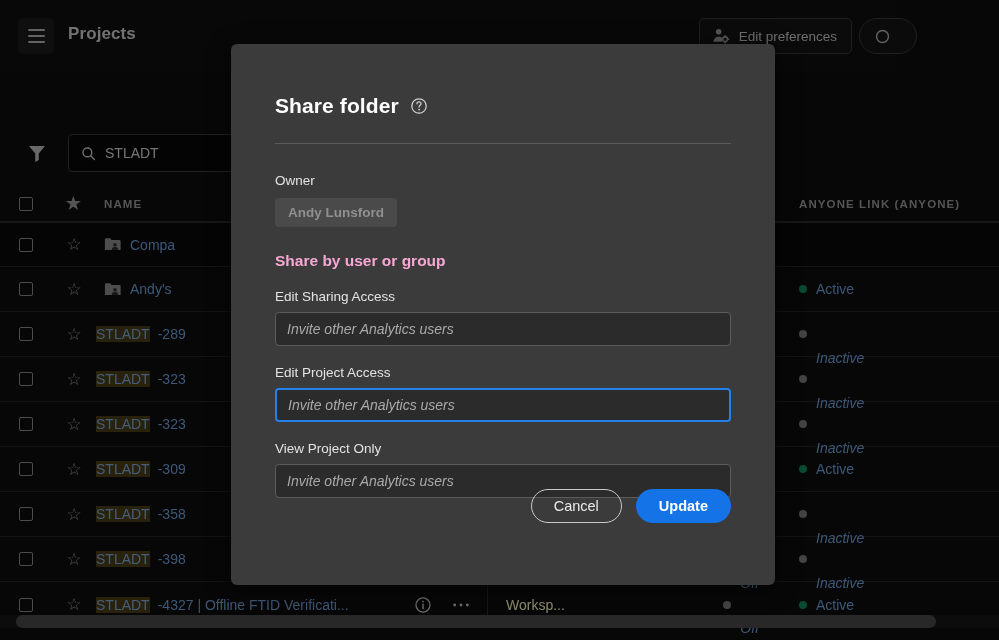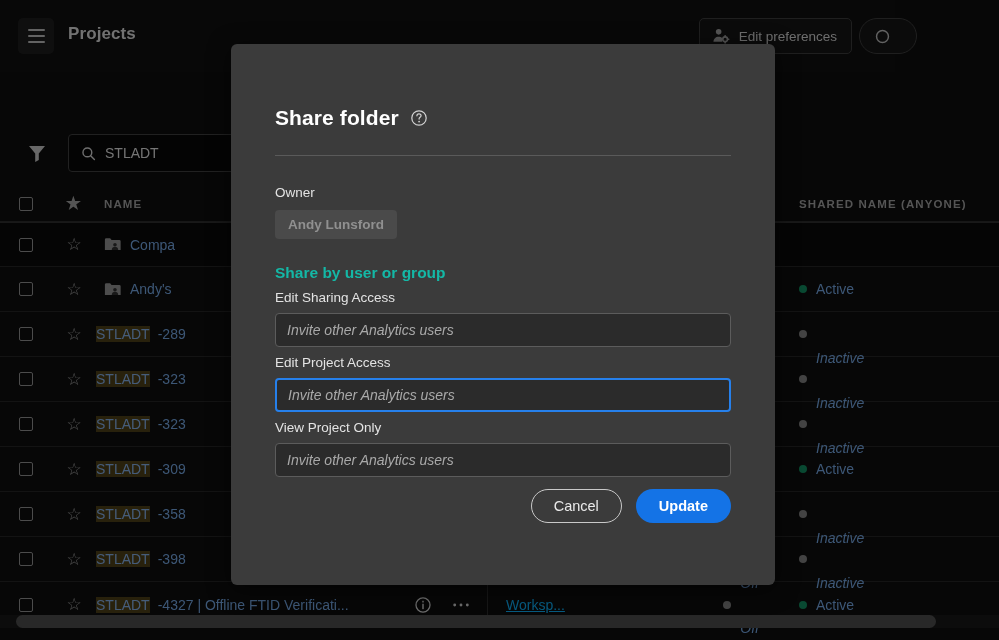--- a/index.html
+++ b/index.html
@@ -62,21 +62,21 @@
   }
   .row {
     height: 45px; display: flex; align-items: center;
     border-bottom: 1px solid #232323; font-size: 14px; color: #6f9fd8;
   }
   .row.first { border-top: 1px solid #2f2f2f; background: #0a0a0a; }
   .c-check { width: 52px; display: flex; justify-content: center; }
   .c-star  { width: 44px; display: flex; justify-content: center; }
   .c-name  { width: 300px; display: flex; align-items: center; gap: 8px; padding-left: 8px; white-space: nowrap; overflow: hidden; }
   .c-icons { width: 92px; display: flex; align-items: center; gap: 20px; justify-content: center; border-right: 1px solid #2b2b2b; height: 45px; }
-  .c-ws    { width: 160px; padding-left: 18px; font-size: 14px; color: #0ea5e9; white-space: nowrap; overflow: hidden; text-decoration: underline; }
+  .c-ws    { width: 160px; padding-left: 18px; font-size: 14px; color: #fef9c3; white-space: nowrap; overflow: hidden; }
   .c-col   { width: 125px; display: flex; align-items: center; gap: 9px; justify-content: flex-end; padding-right: 14px; }
   .c-link  { width: 195px; display: flex; align-items: center; gap: 9px; padding-left: 26px; }
 
   .cbx { width: 14px; height: 14px; border: 1.6px solid #8a8a8a; border-radius: 2px; display: block; cursor: pointer; }
   .star-glyph { font-size: 17px; color: #9a9a9a; line-height: 1; cursor: pointer; }
   .star-glyph.filled { color: #9a9a9a; }
   .hl { background: #4a3d17; color: #7fa8de; }
   .dot { width: 8px; height: 8px; border-radius: 50%; display: inline-block; }
   .dot.green { background: #12865b; }
   .dot.grey  { background: #7b7b7b; }
@@ -89,35 +89,35 @@
   }
   .hscroll-track {
     position: absolute; left: 0; bottom: 12px; width: 999px; height: 13px; background: #161616;
   }
 
   
   .overlay { position: absolute; inset: 0; background: rgba(0,0,0,0.45); }
   .modal {
     position: absolute; left: 231px; top: 44px; width: 544px; height: 541px;
     background: #3b3b3b; border-radius: 6px; box-shadow: 0 4px 22px rgba(0,0,0,.55);
-    padding: 12px 44px;
+    padding: 0 44px;
   }
   .modal-title-row { display: flex; align-items: center; gap: 11px; padding-top: 50px; }
   .modal-title { font-size: 21px; font-weight: bold; color: #fff; letter-spacing: .1px; }
   .help-icon { width: 18px; height: 18px; display: block; cursor: pointer; }
   .modal-divider { margin-top: 25px; height: 1px; background: #5a5a5a; }
 
   .field-label { font-size: 13.5px; color: #e3e3e3; }
   .owner-label { margin-top: 29px; }
   .owner-chip {
     margin-top: 10px; display: inline-block; background: #4a4a4a; color: #909090;
     font-size: 13.5px; padding: 7px 13px; border-radius: 4px; font-weight: bold;
   }
-  .section-title { margin-top: 25px; font-size: 15.5px; font-weight: bold; color: #14b8a6; }
-  .finput-label { margin-top: 8px; margin-bottom: 8px; }
+  .section-title { margin-top: 25px; font-size: 15.5px; font-weight: bold; color: #f9a8d4; }
+  .finput-label { margin-top: 19px; margin-bottom: 8px; }
   .finput {
     width: 456px; height: 34px; background: #2b2b2b; border: 1px solid #5c5c5c;
     border-radius: 4px; display: flex; align-items: center; padding: 0 11px;
     font-size: 14px; color: #a9a9a9; font-style: italic; cursor: text;
   }
   .finput.focused { border: 2px solid #2680eb; }
   .modal-actions {
     position: absolute; right: 44px; bottom: 62px; display: flex; align-items: flex-end; gap: 14px;
   }
   .btn-cancel {
@@ -187,21 +187,21 @@
       <div class="c-check">
           <span class="cbx"></span>
         </div>
       <div class="c-star">
           <span class="star-glyph filled">★</span>
         </div>
       <div class="c-name">NAME</div>
       <div class="c-icons" style="border-right:none"></div>
       <div class="c-ws"></div>
       <div class="c-col" style="color:#9b9b9b">OL...</div>
-      <div class="c-link" style="color:#9b9b9b">SHARED NAME (ANYONE)</div>
+      <div class="c-link" style="color:#9b9b9b">ANYONE LINK (ANYONE)</div>
     </div>
 
     <div class="row first">
       <div class="c-check">
           <span class="cbx"></span>
         </div>
       <div class="c-star">
           <span class="star-glyph">☆</span>
         </div>
       <div class="c-name">

